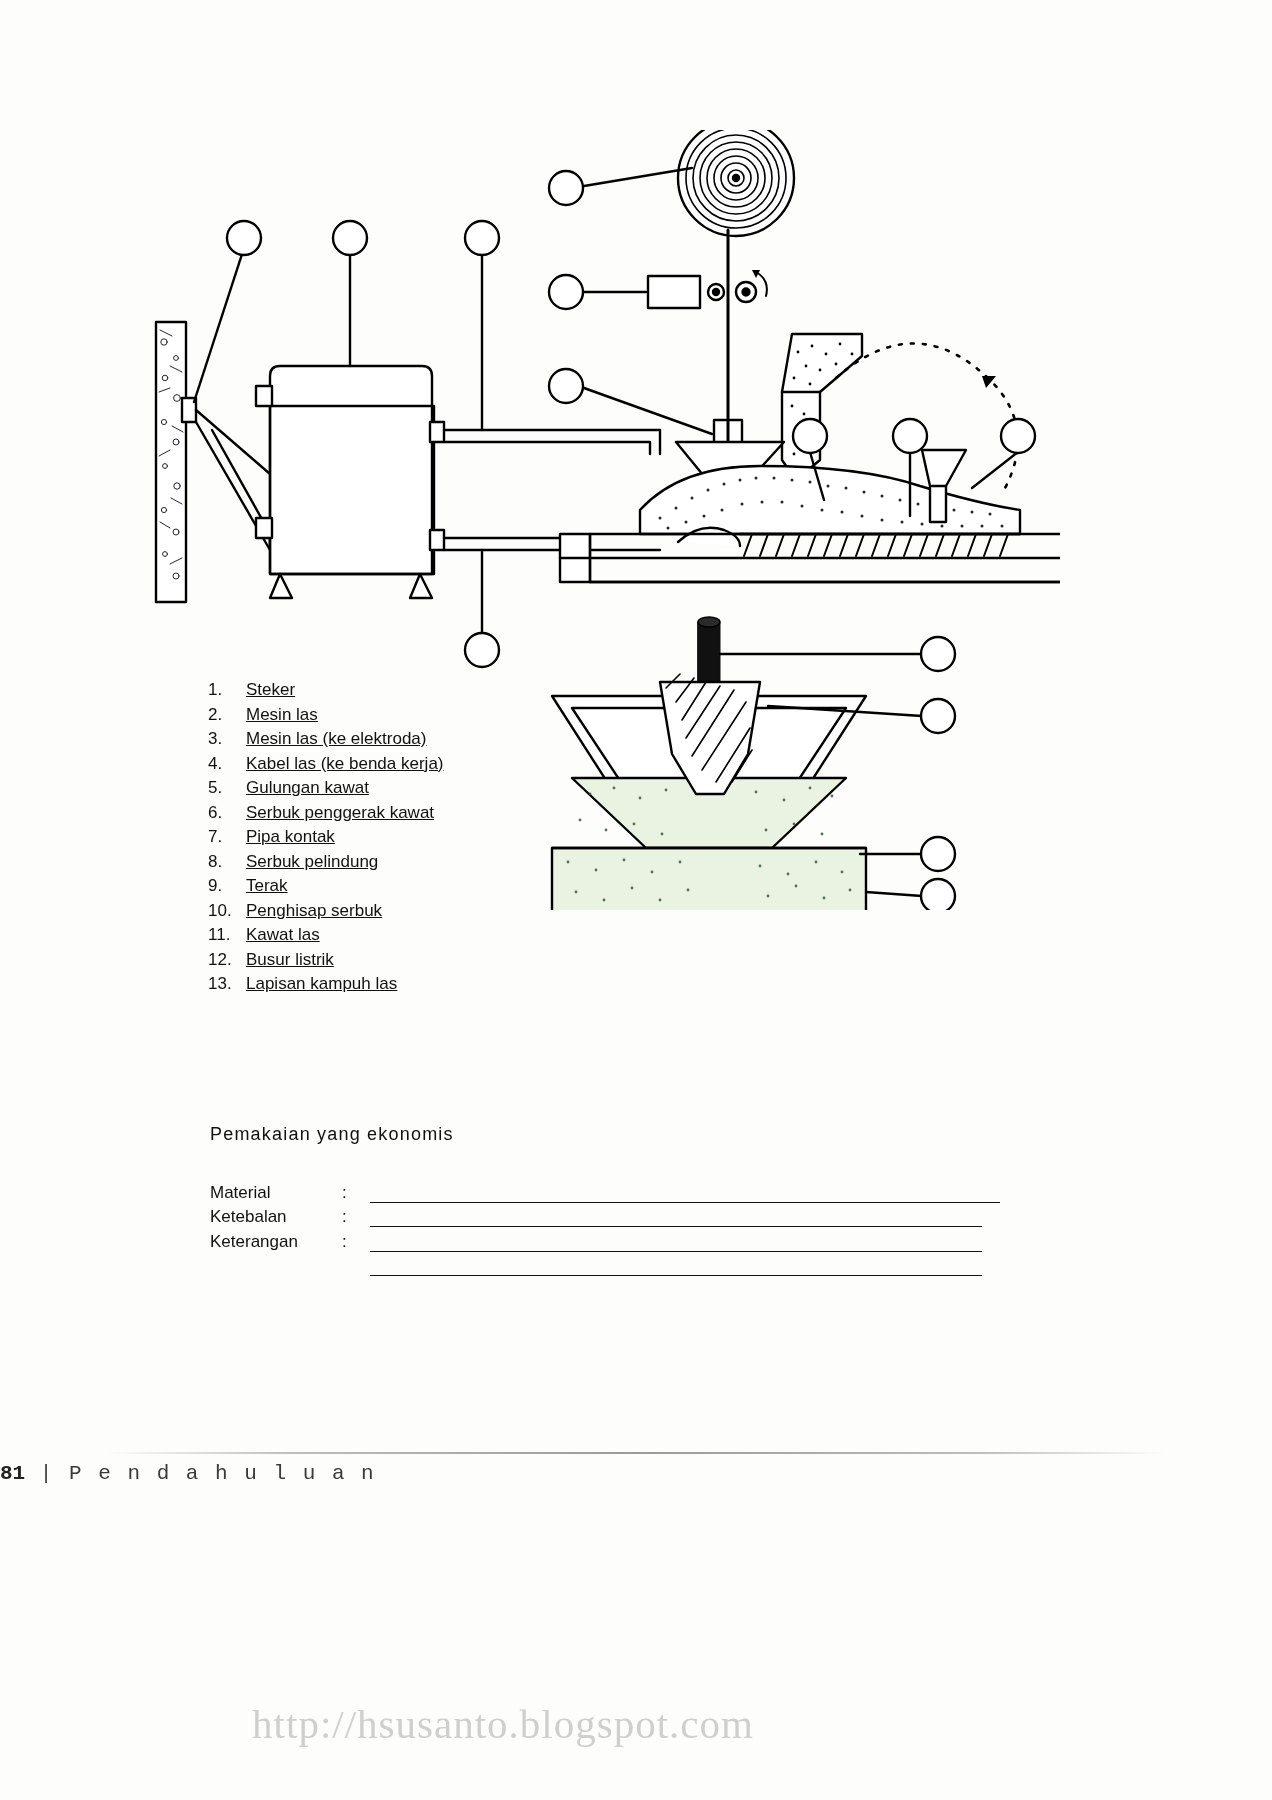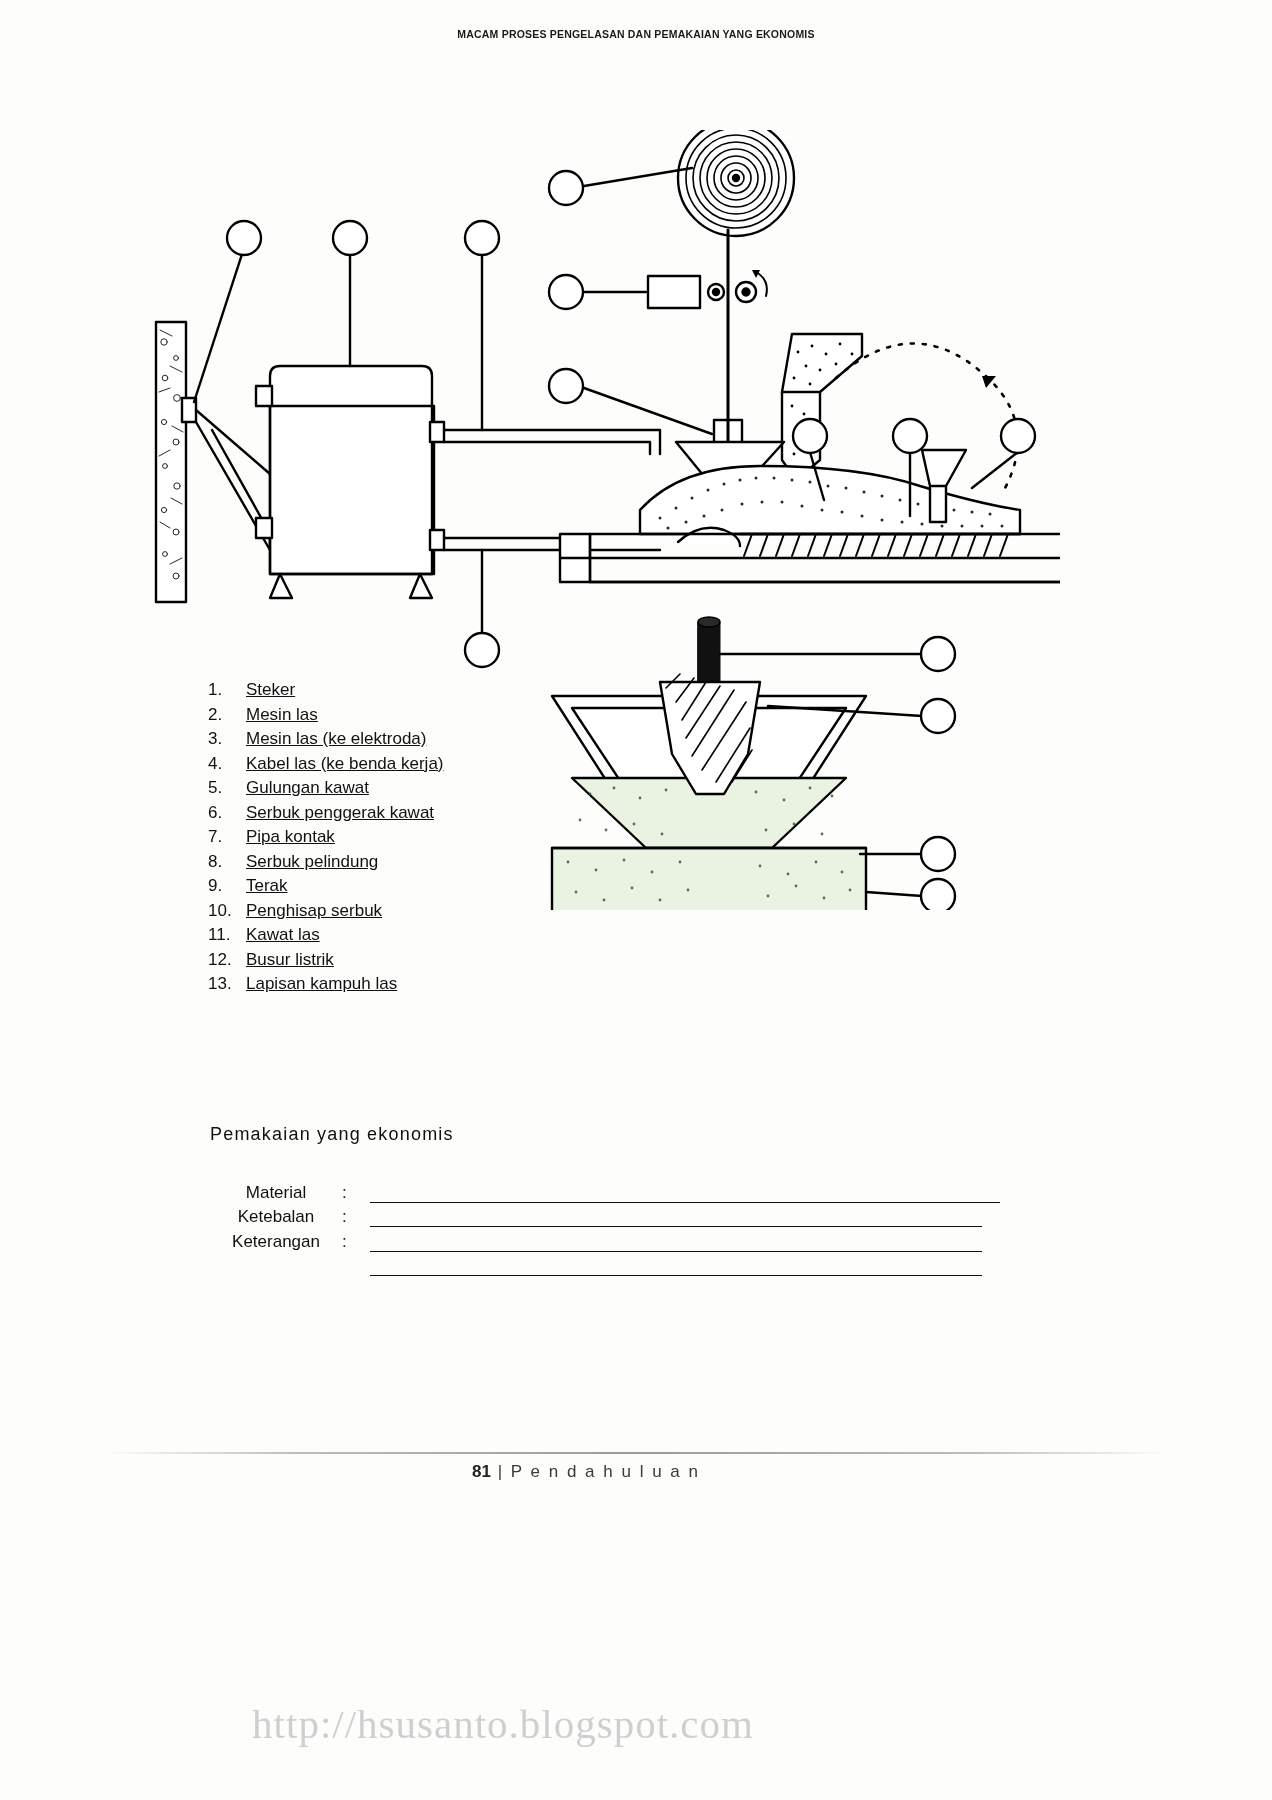--- a/index.html
+++ b/index.html
@@ -91,21 +91,20 @@
     color: #111;
   }
   .form-row {
     display: flex;
     align-items: flex-end;
     height: 24.5px;
   }
   .form-label {
     width: 132px;
     flex: 0 0 132px;
-    text-align: center;
   }
   .form-colon {
     width: 28px;
     flex: 0 0 28px;
   }
   .form-line {
     flex: 1 1 auto;
     border-bottom: 1.4px solid #111;
     height: 17px;
   }
@@ -118,24 +117,25 @@
     left: 100px;
     width: 1072px;
     height: 2px;
     background: linear-gradient(to right, #ffffff, #bdbdbd 18%, #9a9a9a 50%, #bdbdbd 82%, #ffffff);
   }
   .footer-text {
     position: absolute;
     top: 1462px;
     left: 0;
     width: 1172px;
-    text-align: center;
-    font-size: 17px;
+    text-align: left;
+    font-size: 21px;
     letter-spacing: 2px;
     color: #3a3a3a;
+    font-family: Liberation Mono, monospace;
   }
   .footer-text .pg {
     font-weight: bold;
     letter-spacing: 0;
     color: #222;
   }
   .watermark {
     position: absolute;
     top: 1700px;
     left: 0;
@@ -146,21 +146,20 @@
     color: #cfcfcf;
     font-family: "Liberation Serif", serif;
   }
   svg { display: block; }
 </style>
 </head>
 <body>
 
 <div class="page">
 
-  <div class="header-title">MACAM PROSES PENGELASAN DAN PEMAKAIAN YANG EKONOMIS</div>
 
 
   <div class="figure-wrap">
     <svg width="940" height="780" viewBox="0 0 940 780">
       <g fill="none" stroke="#000" stroke-width="2.4" stroke-linejoin="round" stroke-linecap="round">
 
         <g>
           <rect x="36" y="192" width="30" height="280" fill="#ffffff" stroke="#000" stroke-width="2.4"></rect>
           <g stroke="#000" stroke-width="1" opacity="0.85">
             <circle cx="44" cy="212" r="3.2" fill="none"></circle>

